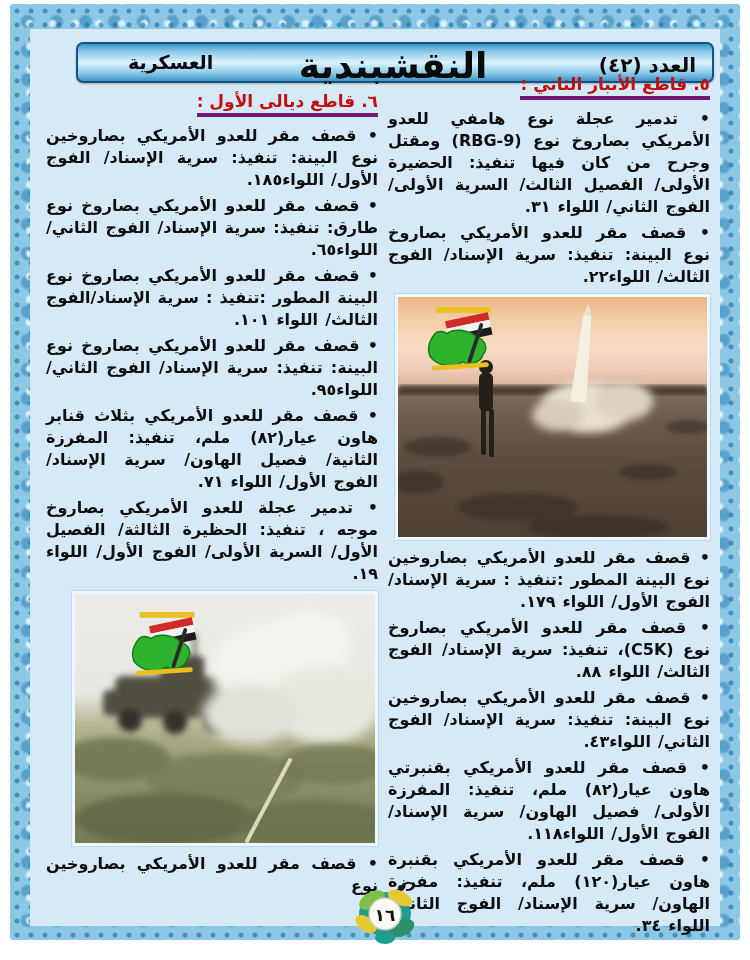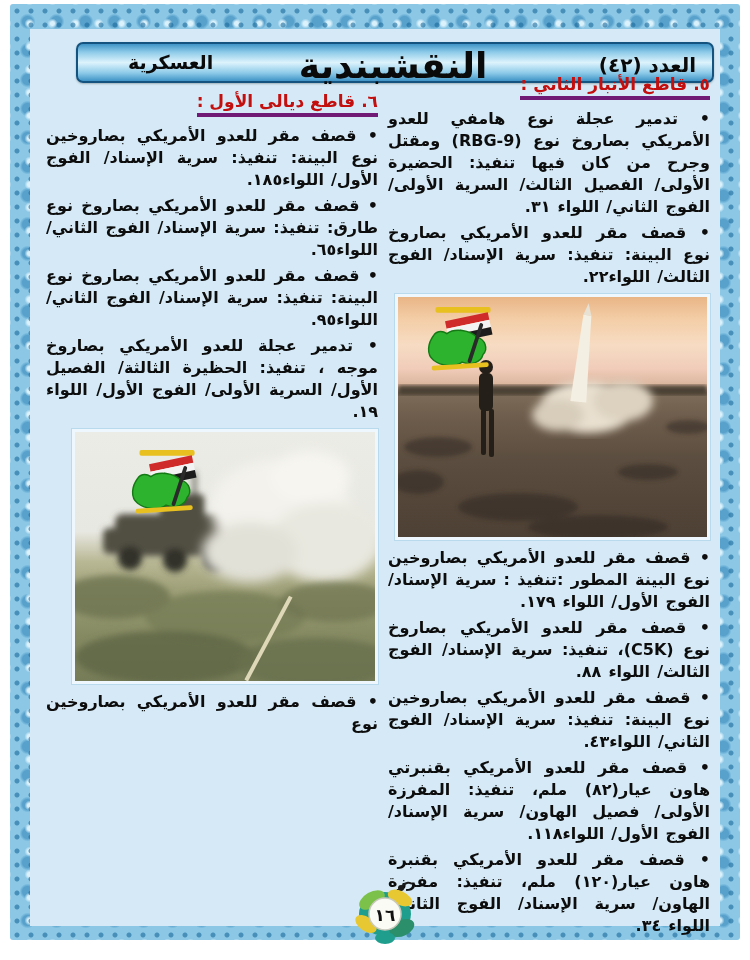--- a/index.html
+++ b/index.html
@@ -146,21 +146,23 @@
   <p class="bullet">• قصف مقر للعدو الأمريكي بصاروخ نوع (C5K)، تنفيذ: سرية الإسناد/ الفوج الثالث/ اللواء ٨٨.</p>
   <p class="bullet">• قصف مقر للعدو الأمريكي بصاروخين نوع البينة: تنفيذ: سرية الإسناد/ الفوج الثاني/ اللواء٤٣.</p>
   <p class="bullet">• قصف مقر للعدو الأمريكي بقنبرتي هاون عيار(٨٢) ملم، تنفيذ: المفرزة الأولى/ فصيل الهاون/ سرية الإسناد/ الفوج الأول/ اللواء١١٨.</p>
   <p class="bullet">• قصف مقر للعدو الأمريكي بقنبرة هاون عيار(١٢٠) ملم، تنفيذ: مفرزة الهاون/ سرية الإسناد/ الفوج الثاني/ اللواء ٣٤.</p>
 </div>
 
 <div class="col col-left">
   <div class="sec-title-wrap"><span class="sec-title">٦. قاطع ديالى الأول :</span></div>
   <p class="bullet">• قصف مقر للعدو الأمريكي بصاروخين نوع البينة: تنفيذ: سرية الإسناد/ الفوج الأول/ اللواء١٨٥.</p>
   <p class="bullet">• قصف مقر للعدو الأمريكي بصاروخ نوع طارق: تنفيذ: سرية الإسناد/ الفوج الثاني/ اللواء٦٥.</p>
+  <p class="bullet">• قصف مقر للعدو الأمريكي بصاروخ نوع البينة المطور :تنفيذ : سرية الإسناد/الفوج الثالث/ اللواء ١٠١.</p>
   <p class="bullet">• قصف مقر للعدو الأمريكي بصاروخ نوع البينة: تنفيذ: سرية الإسناد/ الفوج الثاني/ اللواء٩٥.</p>
+  <p class="bullet">• قصف مقر للعدو الأمريكي بثلاث قنابر هاون عيار(٨٢) ملم، تنفيذ: المفرزة الثانية/ فصيل الهاون/ سرية الإسناد/ الفوج الأول/ اللواء ٧١.</p>
 
   <p class="bullet">• تدمير عجلة للعدو الأمريكي بصاروخ موجه ، تنفيذ: الحظيرة الثالثة/ الفصيل الأول/ السرية الأولى/ الفوج الأول/ اللواء ١٩.</p>
 
   <div class="photo photo-vehicle">
     <svg width="300" height="249" viewBox="0 0 300 249">
       <defs>
           <filter id="b3">
             <feGaussianBlur stdDeviation="6"></feGaussianBlur>
           </filter>
             <filter id="b4">

